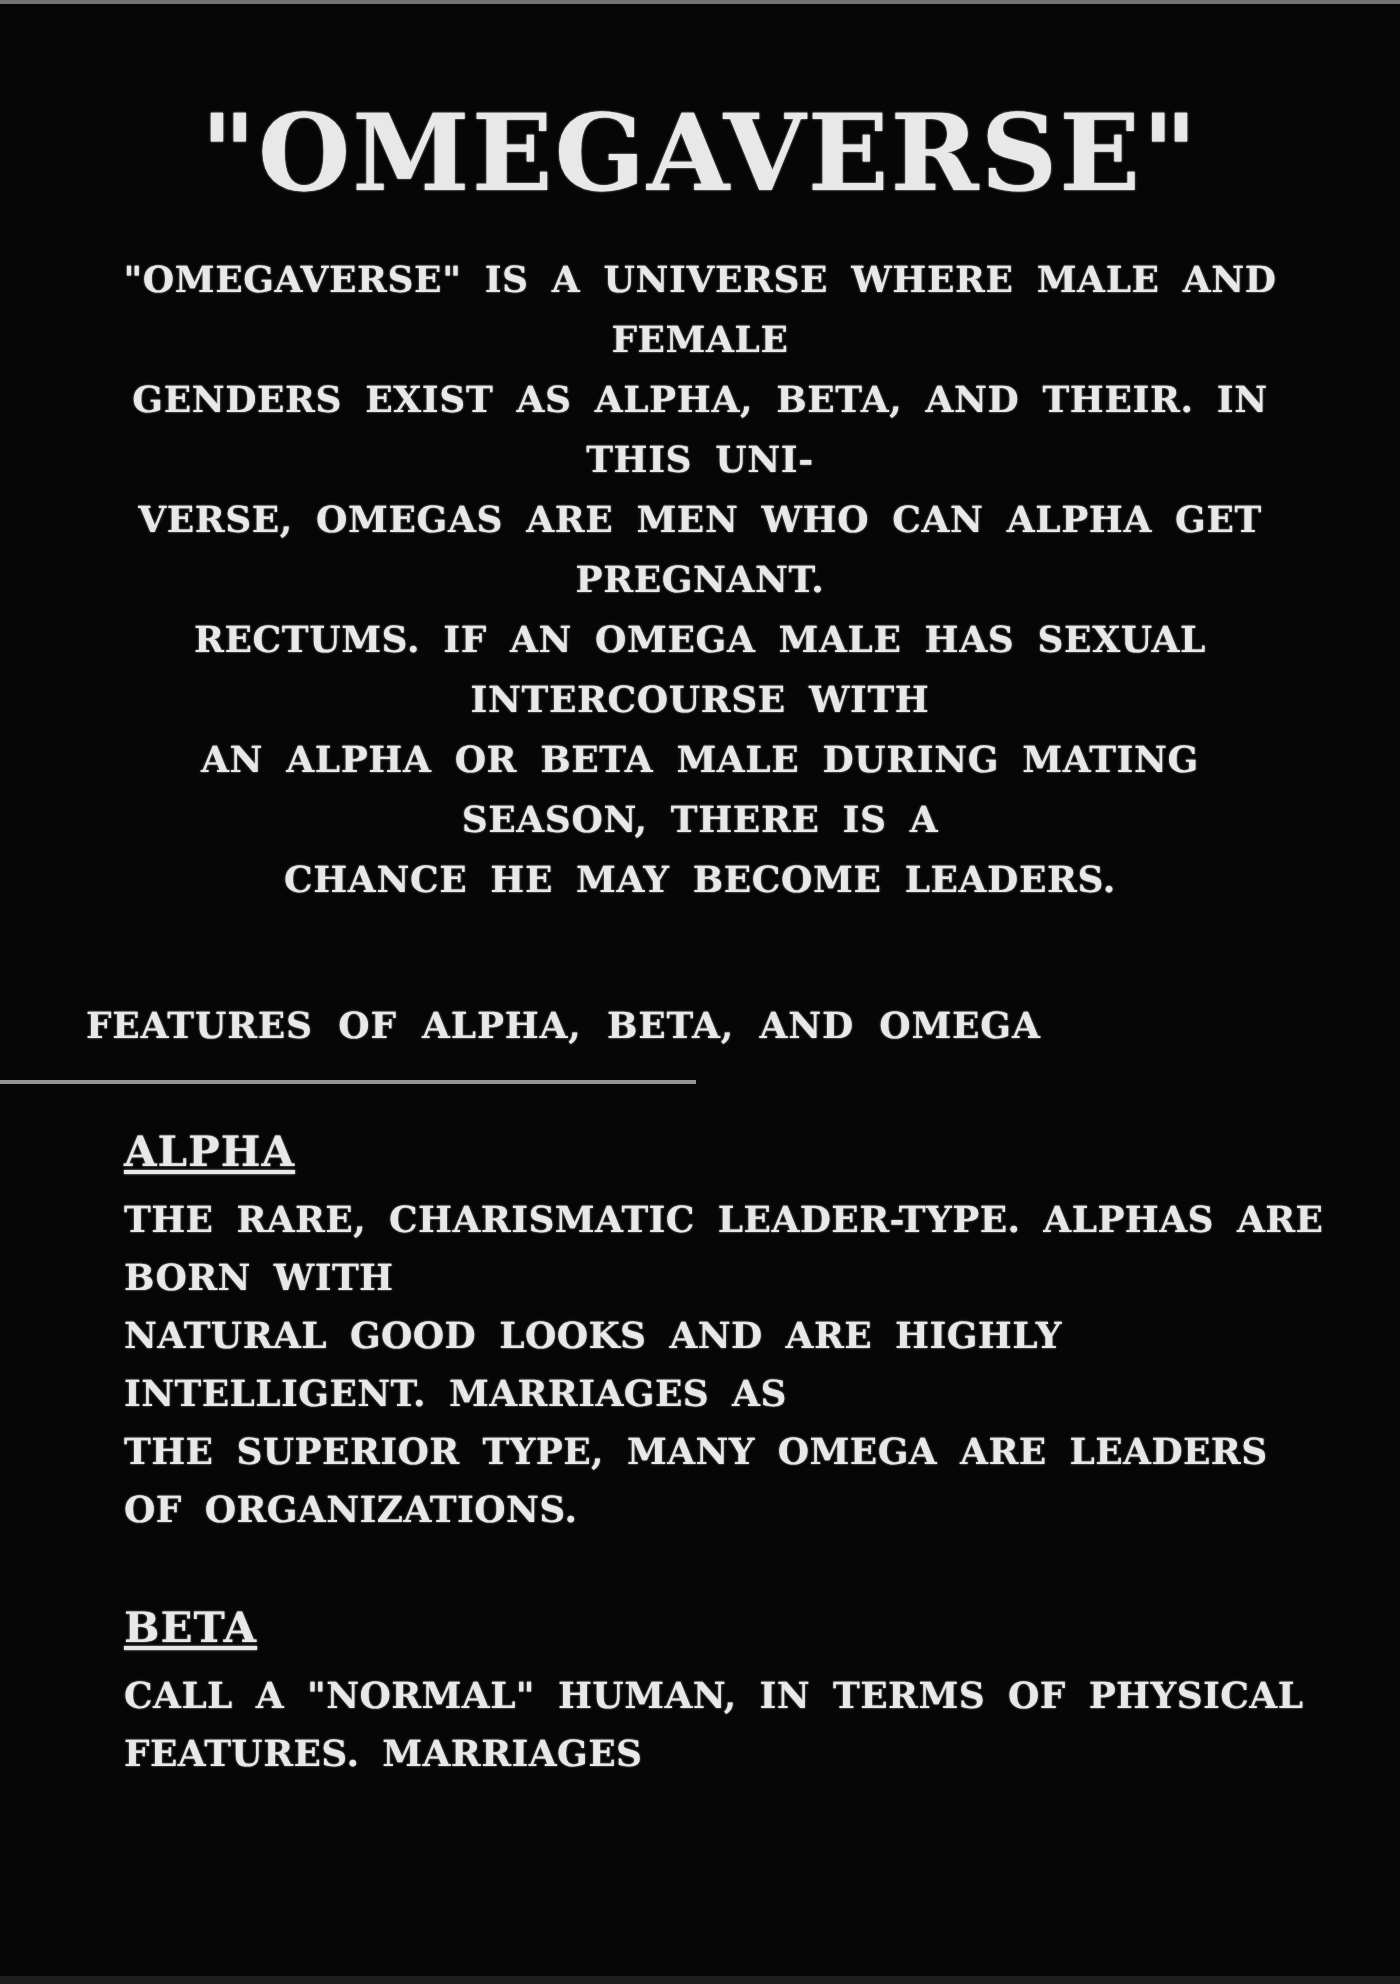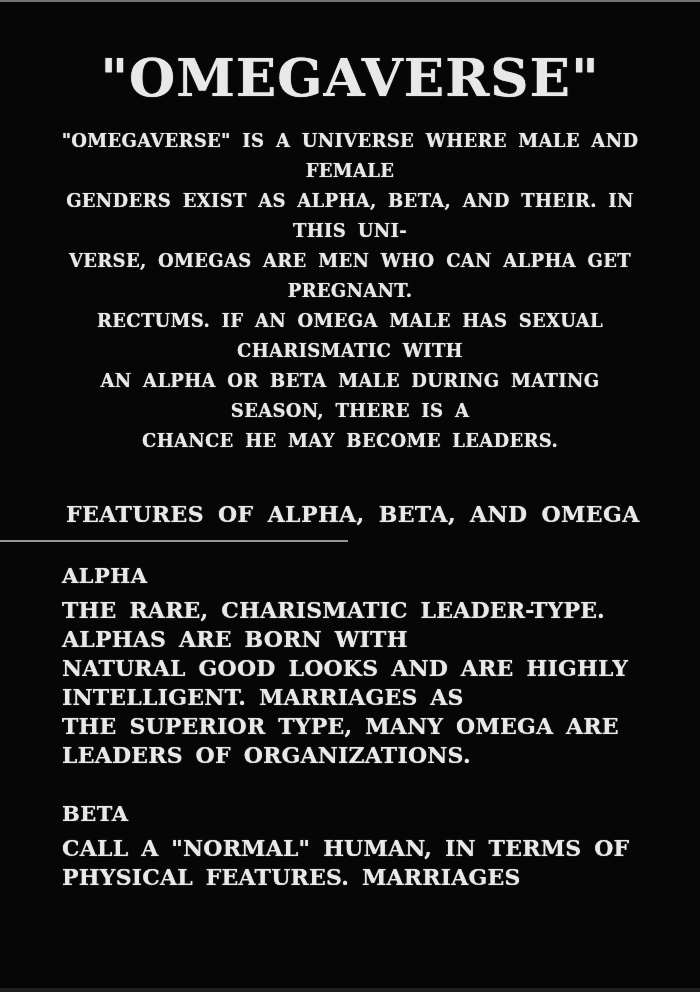--- a/index.html
+++ b/index.html
@@ -44,22 +44,22 @@
     margin: 16px auto 0 auto;
     width: 600px;
     text-align: center;
     font-size: 18px;
     line-height: 30px;
     letter-spacing: 0.3px;
     word-spacing: 5px;
     text-shadow: 0 0 1px #bdbdbd;
   }
   .features-header {
-    margin: 44px 0 0 66px;
-    font-size: 22px;
+    margin: 44px 0 0 43px;
+    font-size: 18px;
     line-height: 28px;
     letter-spacing: 0.4px;
     word-spacing: 6px;
     text-shadow: 0 0 1px #bdbdbd;
   }
   .header-rule {
     margin-top: 12px;
     width: 348px;
     height: 2px;
     background: #969696;
@@ -67,45 +67,46 @@
   .sections {
     margin: 0 30px 0 62px;
   }
   .gender-section h2 {
     margin: 0;
     font-size: 21px;
     line-height: 28px;
     letter-spacing: 0.5px;
     font-weight: bold;
     text-shadow: 0 0 1px #bdbdbd;
+    text-decoration: underline;
   }
   .gender-section .body {
     margin-top: 6px;
-    font-size: 22px;
+    font-size: 18px;
     line-height: 29px;
     letter-spacing: 0.2px;
     word-spacing: 5px;
     text-shadow: 0 0 1px #b5b5b5;
   }
   .section-alpha { margin-top: 20px; }
   .section-beta  { margin-top: 30px; }
 </style>
 </head>
 <body>
 
 <div class="page">
   <div class="top-edge"></div>
 
   <h1 class="title">"OMEGAVERSE"</h1>
 
   <div class="intro">
     <div>"OMEGAVERSE" IS A UNIVERSE WHERE MALE AND FEMALE</div>
     <div>GENDERS EXIST AS ALPHA, BETA, AND THEIR. IN THIS UNI-</div>
     <div>VERSE, OMEGAS ARE MEN WHO CAN ALPHA GET PREGNANT.</div>
-    <div>RECTUMS. IF AN OMEGA MALE HAS SEXUAL CHARISMATIC WITH</div>
+    <div>RECTUMS. IF AN OMEGA MALE HAS SEXUAL INTERCOURSE WITH</div>
     <div>AN ALPHA OR BETA MALE DURING MATING SEASON, THERE IS A</div>
     <div>CHANCE HE MAY BECOME LEADERS.</div>
   </div>
 
   <div class="features-header">FEATURES OF ALPHA, BETA, AND OMEGA</div>
   <div class="header-rule"></div>
 
   <div class="sections">
 
     <section class="gender-section section-alpha">

